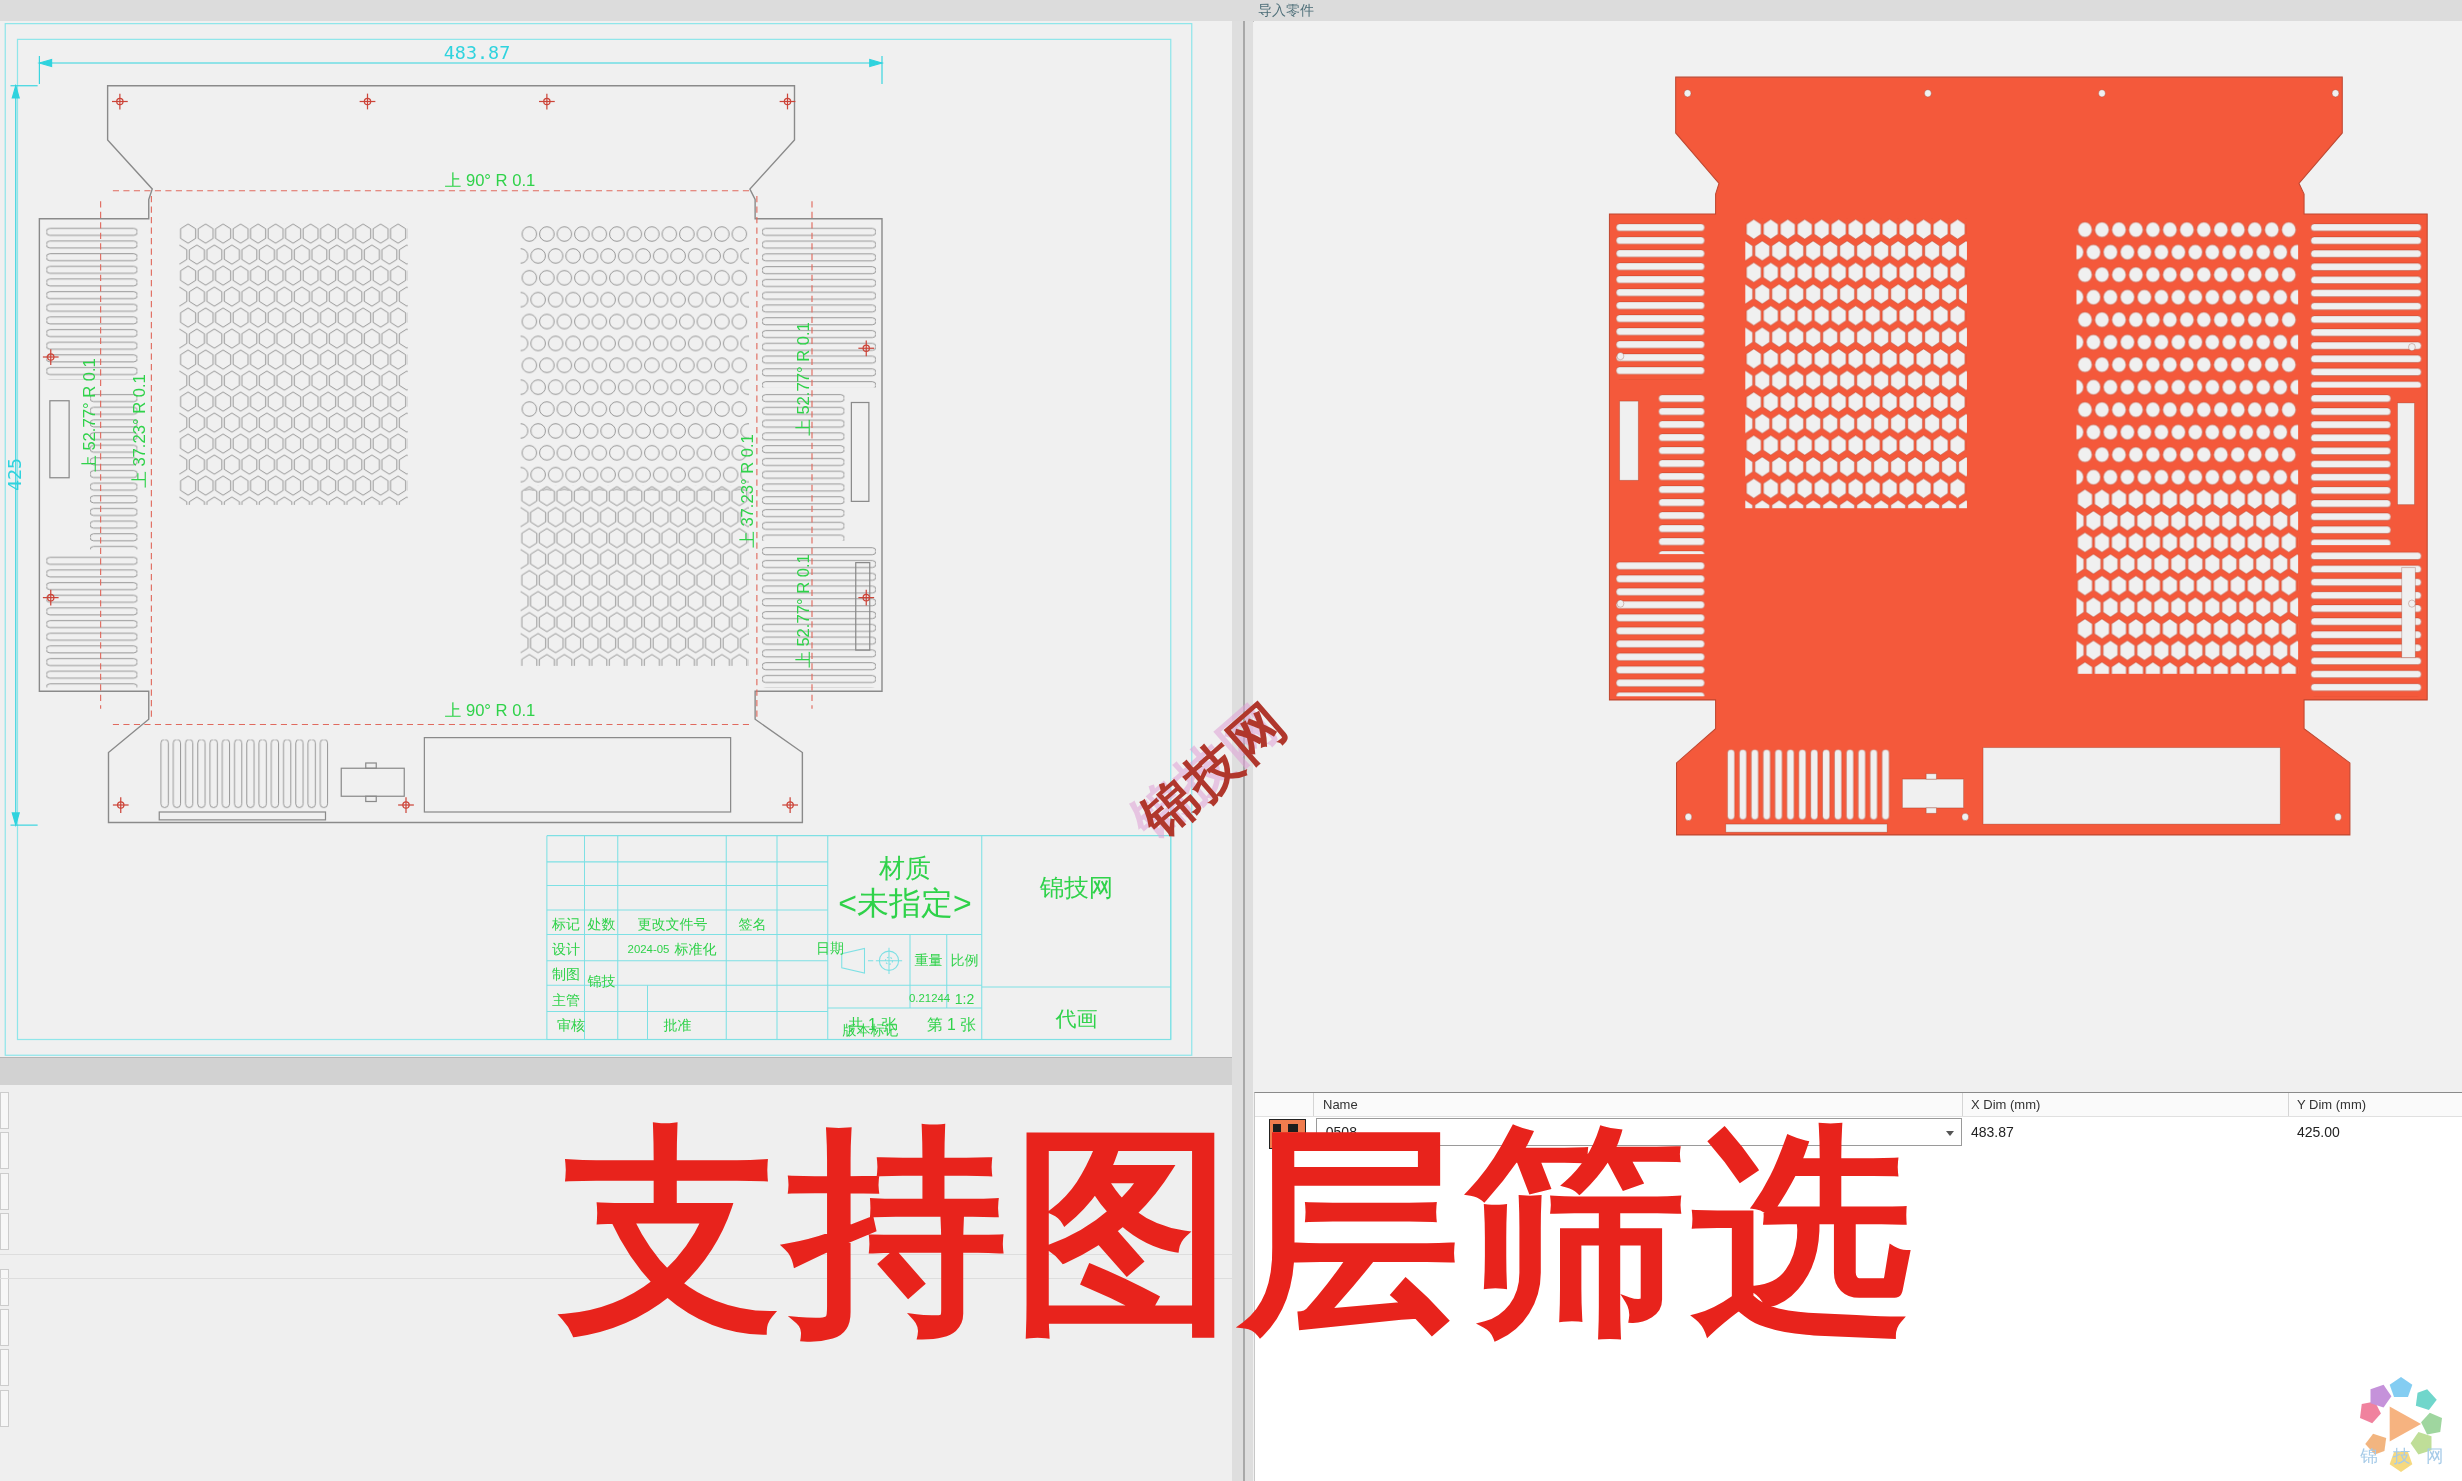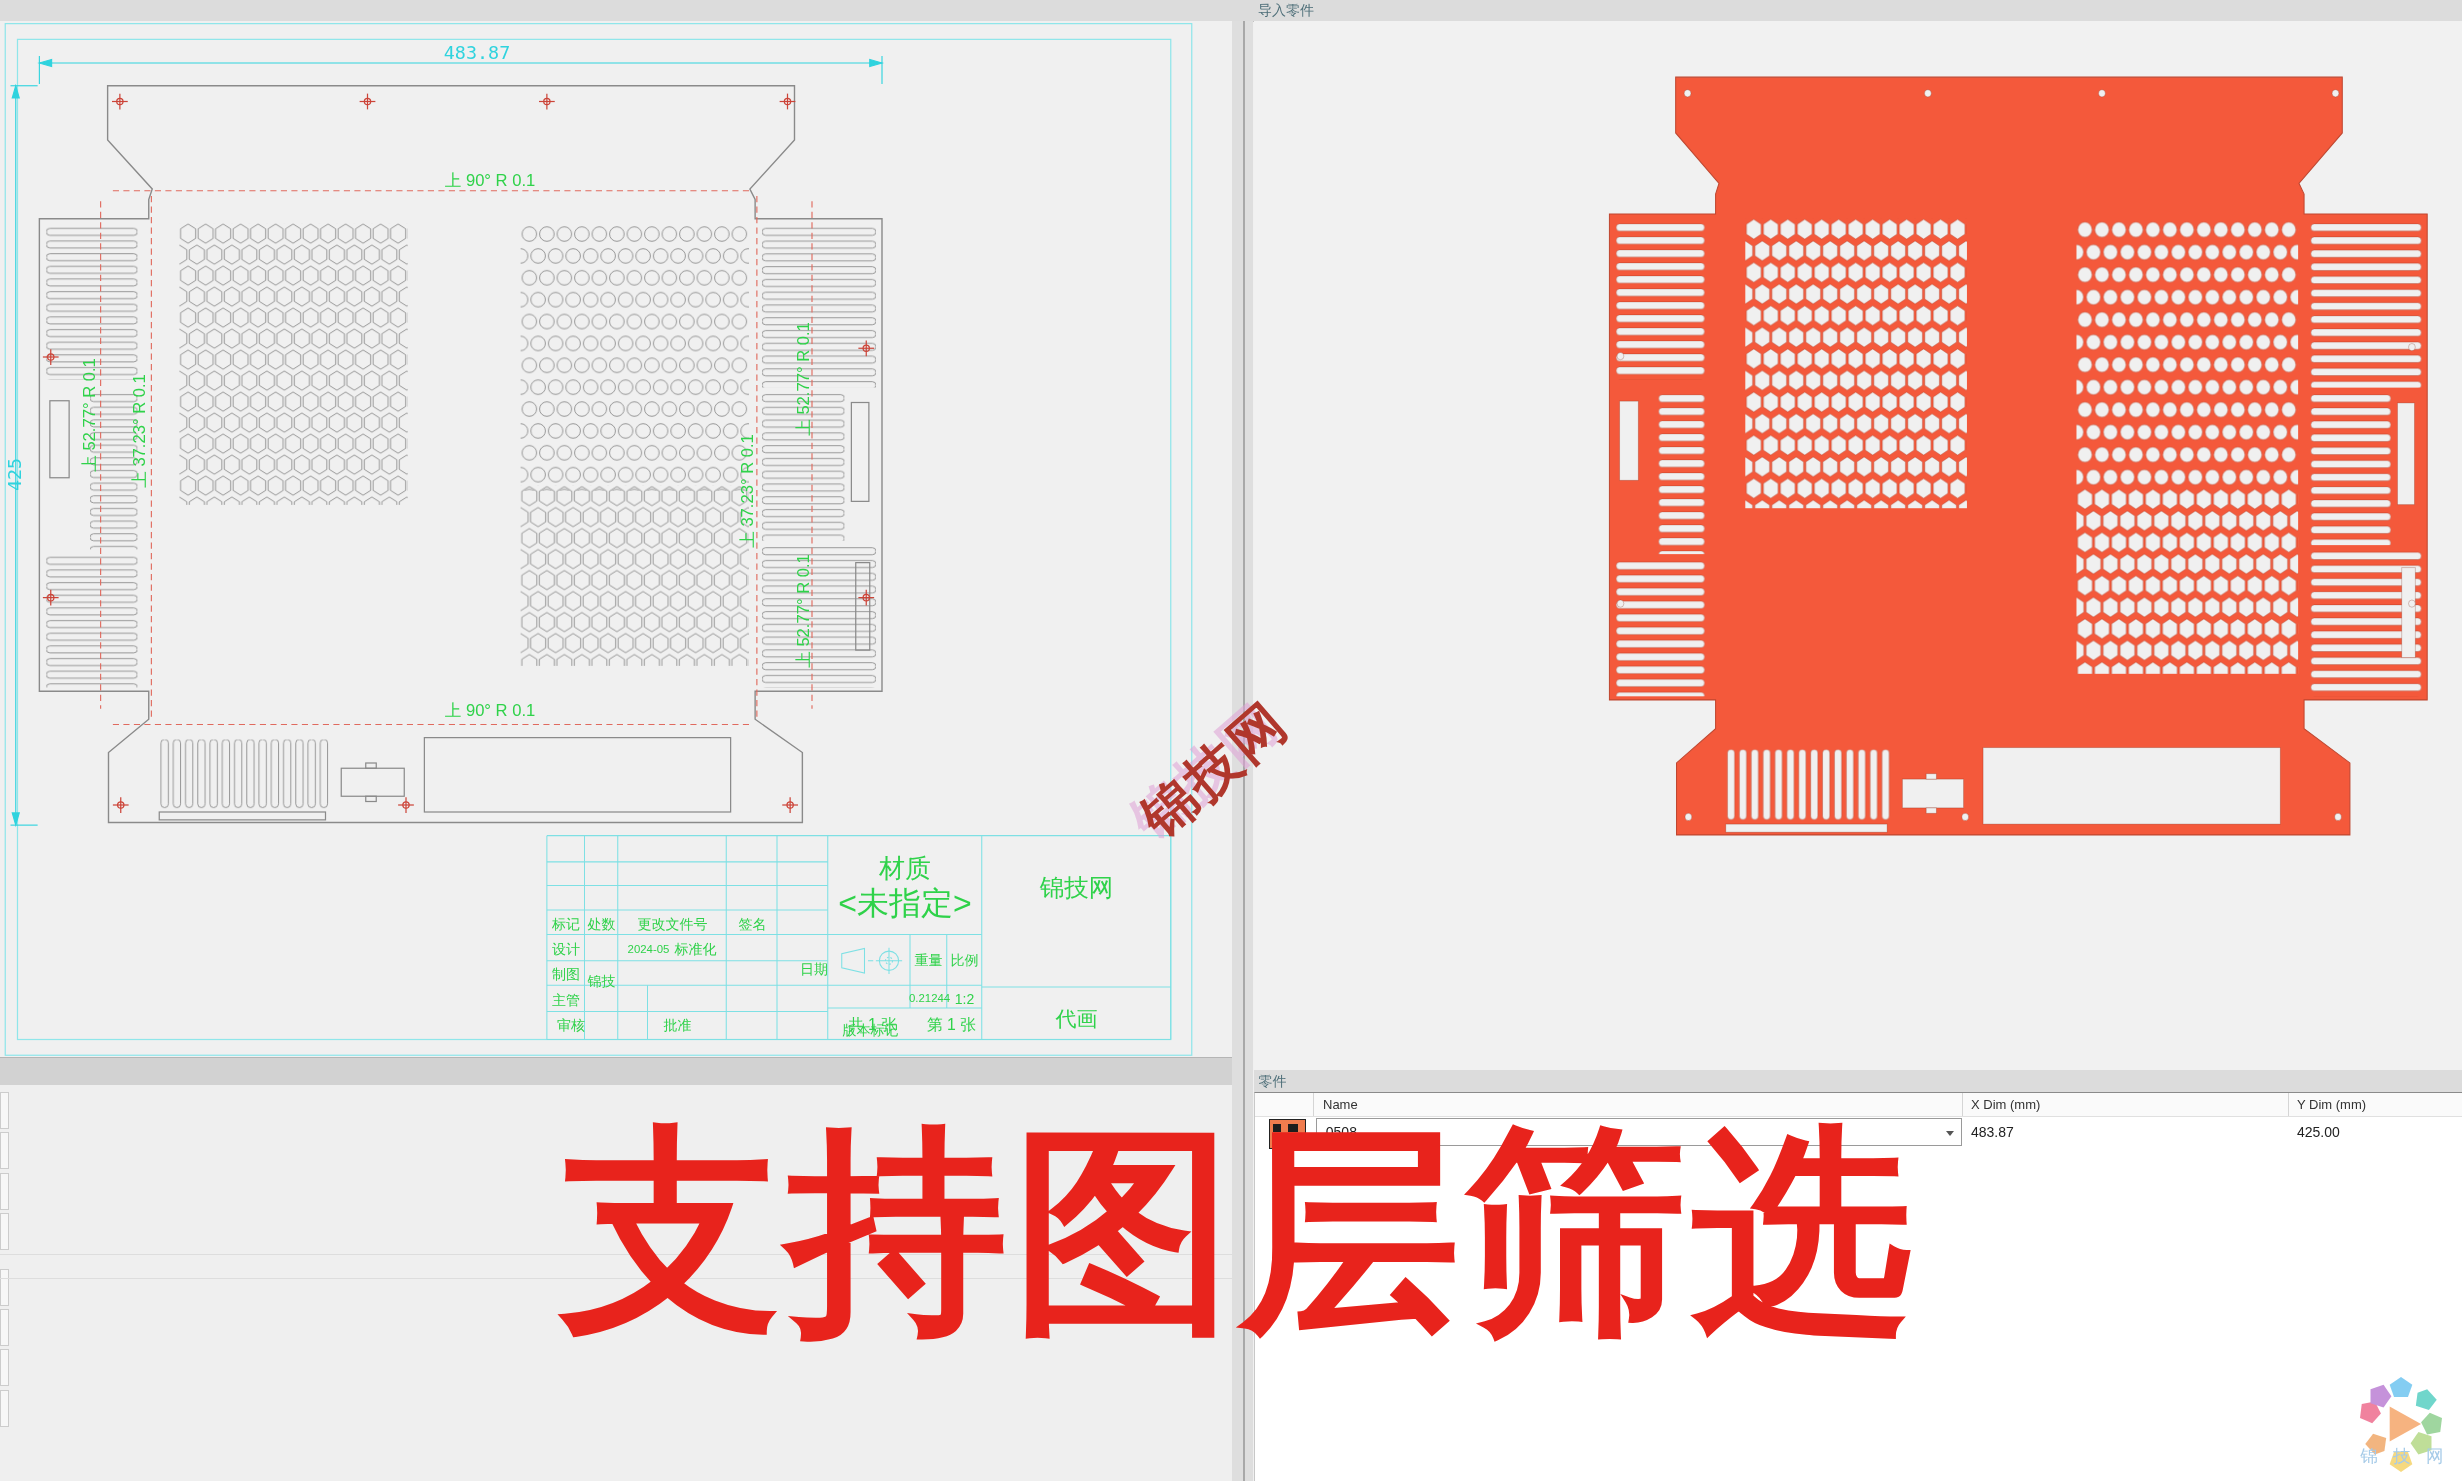--- a/index.html
+++ b/index.html
@@ -222,21 +222,21 @@
   <div class="cad grn vrot ctr" style="left:17.5px;top:404px;width:144px;">上 52.77° R 0.1</div>
   <div class="cad grn vrot ctr" style="left:68px;top:420px;width:144px;">上 37.23° R 0.1</div>
   <div class="cad grn vrot ctr" style="left:676px;top:480px;width:144px;">上 37.23° R 0.1</div>
   <div class="cad grn vrot ctr" style="left:732px;top:368px;width:144px;">上 52.77° R 0.1</div>
   <div class="cad grn vrot ctr" style="left:732px;top:600px;width:144px;">上 52.77° R 0.1</div>
 
   <div class="cad tb" style="left:547px;top:916px;width:38px;">标记</div>
   <div class="cad tb" style="left:585px;top:916px;width:33px;">处数</div>
   <div class="cad tb" style="left:618px;top:916px;width:109px;">更改文件号</div>
   <div class="cad tb" style="left:727px;top:916px;width:51px;">签名</div>
-  <div class="cad tb" style="left:777px;top:961px;width:74px;">日期</div>
+  <div class="cad tb" style="left:777px;top:940px;width:74px;padding-left:16px;">日期</div>
   <div class="cad tb" style="left:547px;top:941px;width:38px;">设计</div>
   <div class="cad tb" style="left:585px;top:941px;width:33px;margin-top:32px;">锦技</div>
   <div class="cad tb" style="left:616px;top:943px;width:65px;font-size:11.4px;">2024-05</div>
   <div class="cad tb" style="left:664px;top:941px;width:63px;">标准化</div>
   <div class="cad tb" style="left:547px;top:966px;width:38px;">制图</div>
   <div class="cad tb" style="left:547px;top:992px;width:38px;">主管</div>
   <div class="cad tb" style="left:547px;top:1017px;width:48px;">审核</div>
   <div class="cad tb" style="left:651px;top:1017px;width:53px;">批准</div>
   <div class="cad tb" style="left:828px;top:851px;width:154px;font-size:26px;">材质</div>
   <div class="cad tb" style="left:819px;top:882px;width:172px;font-size:32px;">&lt;未指定&gt;</div>
@@ -342,23 +342,20 @@
     <div class="bl-tick" style="top:88px;"></div>
     <div class="bl-tick" style="top:128px;"></div>
     <div class="bl-tick" style="top:184px;"></div>
     <div class="bl-tick" style="top:224px;"></div>
     <div class="bl-tick" style="top:264px;"></div>
     <div class="bl-tick" style="top:305px;"></div>
     <div class="bl-line" style="top:169px;"></div>
     <div class="bl-line" style="top:193px;"></div>
   </div>
 
-  <div class="pp-header">
-    <span class="paneltitle" style="left:4.4px;top:0;position:absolute;line-height:22px;">零件</span>
-  </div>
   <div class="pp-table">
     <div class="pp-thead">
       <span class="pp-col" style="left:68px;">Name</span>
       <span class="pp-col" style="left:716px;">X Dim (mm)</span>
       <span class="pp-col" style="left:1042px;">Y Dim (mm)</span>
       <span class="pp-sep" style="left:58px;"></span>
       <span class="pp-sep" style="left:707px;"></span>
       <span class="pp-sep" style="left:1033px;"></span>
     </div>
     <div class="pp-row">

